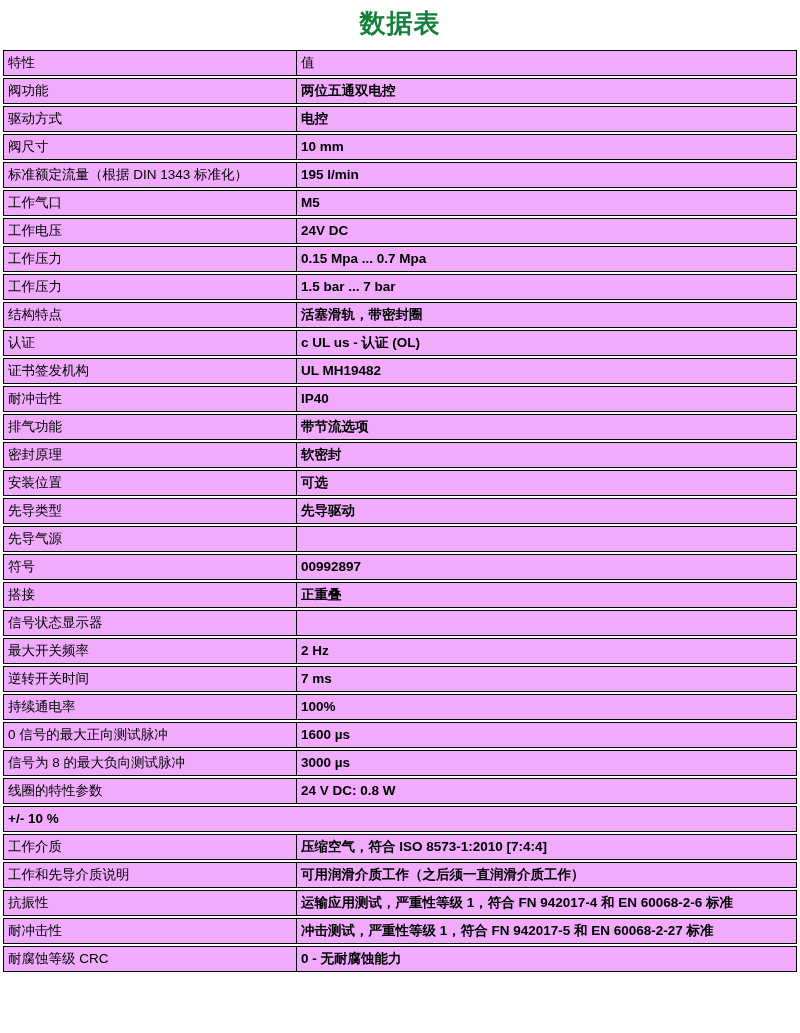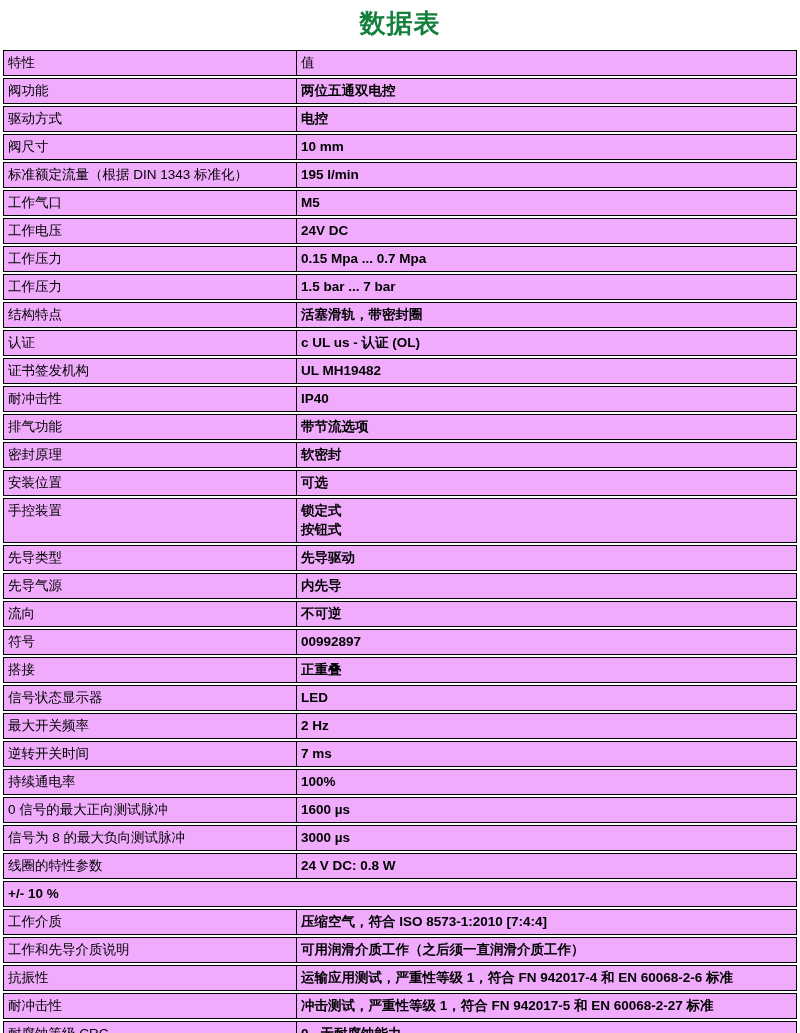--- a/index.html
+++ b/index.html
@@ -118,47 +118,36 @@
         </div>
         <div class="t-row">
           <div class="cell label">密封原理</div>
           <div class="cell value">软密封</div>
         </div>
         <div class="t-row">
           <div class="cell label">安装位置</div>
           <div class="cell value">可选</div>
         </div>
         <div class="t-row">
-          <div class="cell label">手控装置</div>
-          <div class="cell value">锁定式
-按钮式</div>
-        </div>
-        <div class="t-row">
           <div class="cell label">先导类型</div>
           <div class="cell value">先导驱动</div>
         </div>
         <div class="t-row">
           <div class="cell label">先导气源</div>
-          <div class="cell value">内先导</div>
-        </div>
-        <div class="t-row">
-          <div class="cell label">流向</div>
-          <div class="cell value">不可逆</div>
         </div>
         <div class="t-row">
           <div class="cell label">符号</div>
           <div class="cell value">00992897</div>
         </div>
         <div class="t-row">
           <div class="cell label">搭接</div>
           <div class="cell value">正重叠</div>
         </div>
         <div class="t-row">
           <div class="cell label">信号状态显示器</div>
-          <div class="cell value">LED</div>
         </div>
         <div class="t-row">
           <div class="cell label">最大开关频率</div>
           <div class="cell value">2 Hz</div>
         </div>
         <div class="t-row">
           <div class="cell label">逆转开关时间</div>
           <div class="cell value">7 ms</div>
         </div>
         <div class="t-row">

